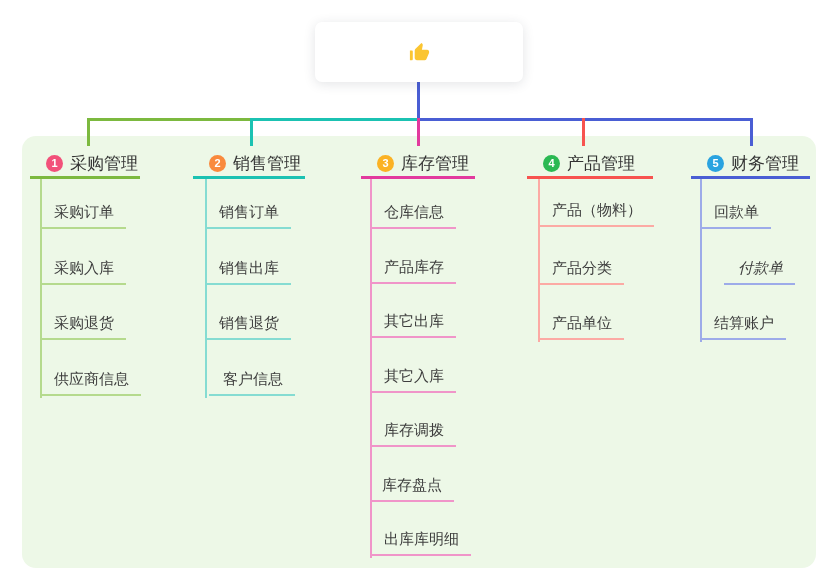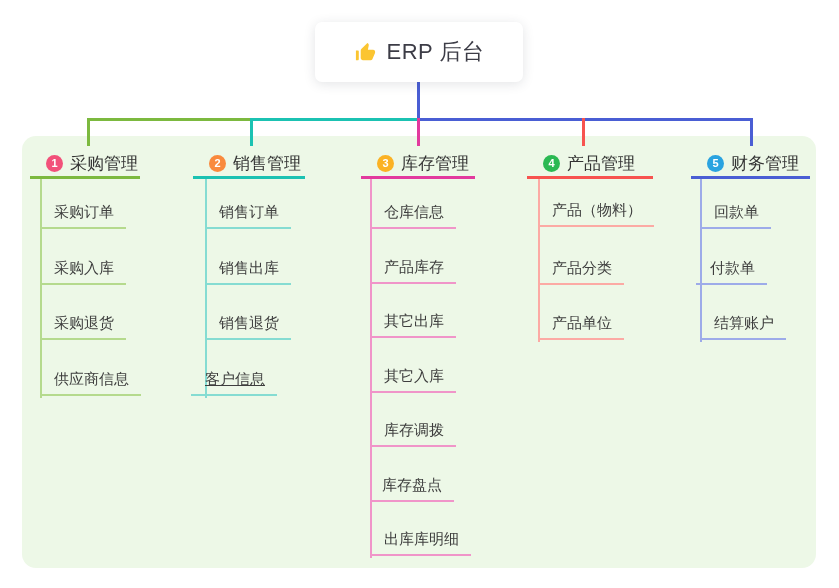--- a/index.html
+++ b/index.html
@@ -48,21 +48,20 @@
 <div class="canvas">
 
   <div class="panel"></div>
 
   <div class="root-node">
     <span style="display:flex;">
       <svg width="23" height="23" viewBox="0 0 24 24">
         <path fill="#fbc531" d="M2 20h2c.55 0 1-.45 1-1v-8c0-.55-.45-1-1-1H2v10zm19.83-7.12c.11-.25.17-.52.17-.8V11c0-1.1-.9-2-2-2h-5.5l.92-4.65c.05-.22.02-.46-.08-.66-.23-.45-.52-.86-.88-1.22L14 2 7.59 8.41C7.21 8.79 7 9.3 7 9.83v7.84C7 18.95 8.05 20 9.34 20h8.11c.7 0 1.36-.37 1.72-.97l2.66-6.15z"></path>
       </svg>
     </span>
-    <span class="root-label">ERP 后台</span>
   </div>
 
   <div id="connectors">
       <div class="line" style="left: 417px; top: 82px; width: 3px; height: 36px; background: rgb(74, 94, 212);"></div>
       <div class="line" style="left: 87px; top: 118px; width: 163px; height: 3px; background: rgb(124, 185, 63);"></div>
       <div class="line" style="left: 250px; top: 118px; width: 167px; height: 3px; background: rgb(27, 194, 178);"></div>
       <div class="line" style="left: 417px; top: 118px; width: 336px; height: 3px; background: rgb(74, 94, 212);"></div>
       <div class="line" style="left: 87px; top: 118px; width: 3px; height: 28px; background: rgb(124, 185, 63);"></div>
       <div class="line" style="left: 250px; top: 118px; width: 3px; height: 28px; background: rgb(27, 194, 178);"></div>
       <div class="line" style="left: 417px; top: 118px; width: 3px; height: 28px; background: rgb(226, 58, 158);"></div>
@@ -80,21 +79,21 @@
       <div class="child-node" style="left: 40px; top: 313px; border-bottom: 2px solid rgb(181, 218, 141);"><span>采购退货</span></div>
       <div class="child-node" style="left: 40px; top: 369px; border-bottom: 2px solid rgb(181, 218, 141);"><span>供应商信息</span></div>
       <div class="branch-header" style="left: 193px; width: 96px; padding-left: 16px; border-bottom: 3.5px solid rgb(27, 194, 178);">
         <span class="num-badge" style="background: rgb(249, 138, 61);">2</span>
         <span class="branch-label">销售管理</span>
       </div>
       <div class="line" style="left: 205px; top: 178px; width: 2px; height: 220px; background: rgb(133, 220, 210);"></div>
       <div class="child-node" style="left: 205px; top: 202px; border-bottom: 2px solid rgb(133, 220, 210);"><span>销售订单</span></div>
       <div class="child-node" style="left: 205px; top: 258px; border-bottom: 2px solid rgb(133, 220, 210);"><span>销售出库</span></div>
       <div class="child-node" style="left: 205px; top: 313px; border-bottom: 2px solid rgb(133, 220, 210);"><span>销售退货</span></div>
-      <div class="child-node" style="left: 191px; top: 369px; border-bottom: 2px solid rgb(133, 220, 210); text-decoration: underline;"><span>客户信息</span></div>
+      <div class="child-node" style="left: 209px; top: 369px; border-bottom: 2px solid rgb(133, 220, 210);"><span>客户信息</span></div>
       <div class="branch-header" style="left: 361px; width: 98px; padding-left: 16px; border-bottom: 3.5px solid rgb(226, 58, 158);">
         <span class="num-badge" style="background: rgb(251, 178, 36);">3</span>
         <span class="branch-label">库存管理</span>
       </div>
       <div class="line" style="left: 370px; top: 178px; width: 2px; height: 380px; background: rgb(240, 149, 201);"></div>
       <div class="child-node" style="left: 370px; top: 202px; border-bottom: 2px solid rgb(240, 149, 201);"><span>仓库信息</span></div>
       <div class="child-node" style="left: 370px; top: 257px; border-bottom: 2px solid rgb(240, 149, 201);"><span>产品库存</span></div>
       <div class="child-node" style="left: 370px; top: 311px; border-bottom: 2px solid rgb(240, 149, 201);"><span>其它出库</span></div>
       <div class="child-node" style="left: 370px; top: 366px; border-bottom: 2px solid rgb(240, 149, 201);"><span>其它入库</span></div>
       <div class="child-node" style="left: 370px; top: 420px; border-bottom: 2px solid rgb(240, 149, 201);"><span>库存调拨</span></div>
@@ -107,17 +106,17 @@
       <div class="line" style="left: 538px; top: 178px; width: 2px; height: 164px; background: rgb(252, 170, 164);"></div>
       <div class="child-node" style="left: 538px; top: 200px; border-bottom: 2px solid rgb(252, 170, 164);"><span>产品（物料）</span></div>
       <div class="child-node" style="left: 538px; top: 258px; border-bottom: 2px solid rgb(252, 170, 164);"><span>产品分类</span></div>
       <div class="child-node" style="left: 538px; top: 313px; border-bottom: 2px solid rgb(252, 170, 164);"><span>产品单位</span></div>
       <div class="branch-header" style="left: 691px; width: 103px; padding-left: 16px; border-bottom: 3.5px solid rgb(74, 94, 212);">
         <span class="num-badge" style="background: rgb(42, 163, 224);">5</span>
         <span class="branch-label">财务管理</span>
       </div>
       <div class="line" style="left: 700px; top: 178px; width: 2px; height: 164px; background: rgb(157, 171, 233);"></div>
       <div class="child-node" style="left: 700px; top: 202px; border-bottom: 2px solid rgb(157, 171, 233);"><span>回款单</span></div>
-      <div class="child-node" style="left: 696px; top: 258px; border-bottom: 2px solid rgb(157, 171, 233);"><span>付款单</span></div>
+      <div class="child-node" style="left: 724px; top: 258px; border-bottom: 2px solid rgb(157, 171, 233); font-style: italic;"><span>付款单</span></div>
       <div class="child-node" style="left: 700px; top: 313px; border-bottom: 2px solid rgb(157, 171, 233);"><span>结算账户</span></div>
     </div>
 
 </div>
 
 </body></html>

